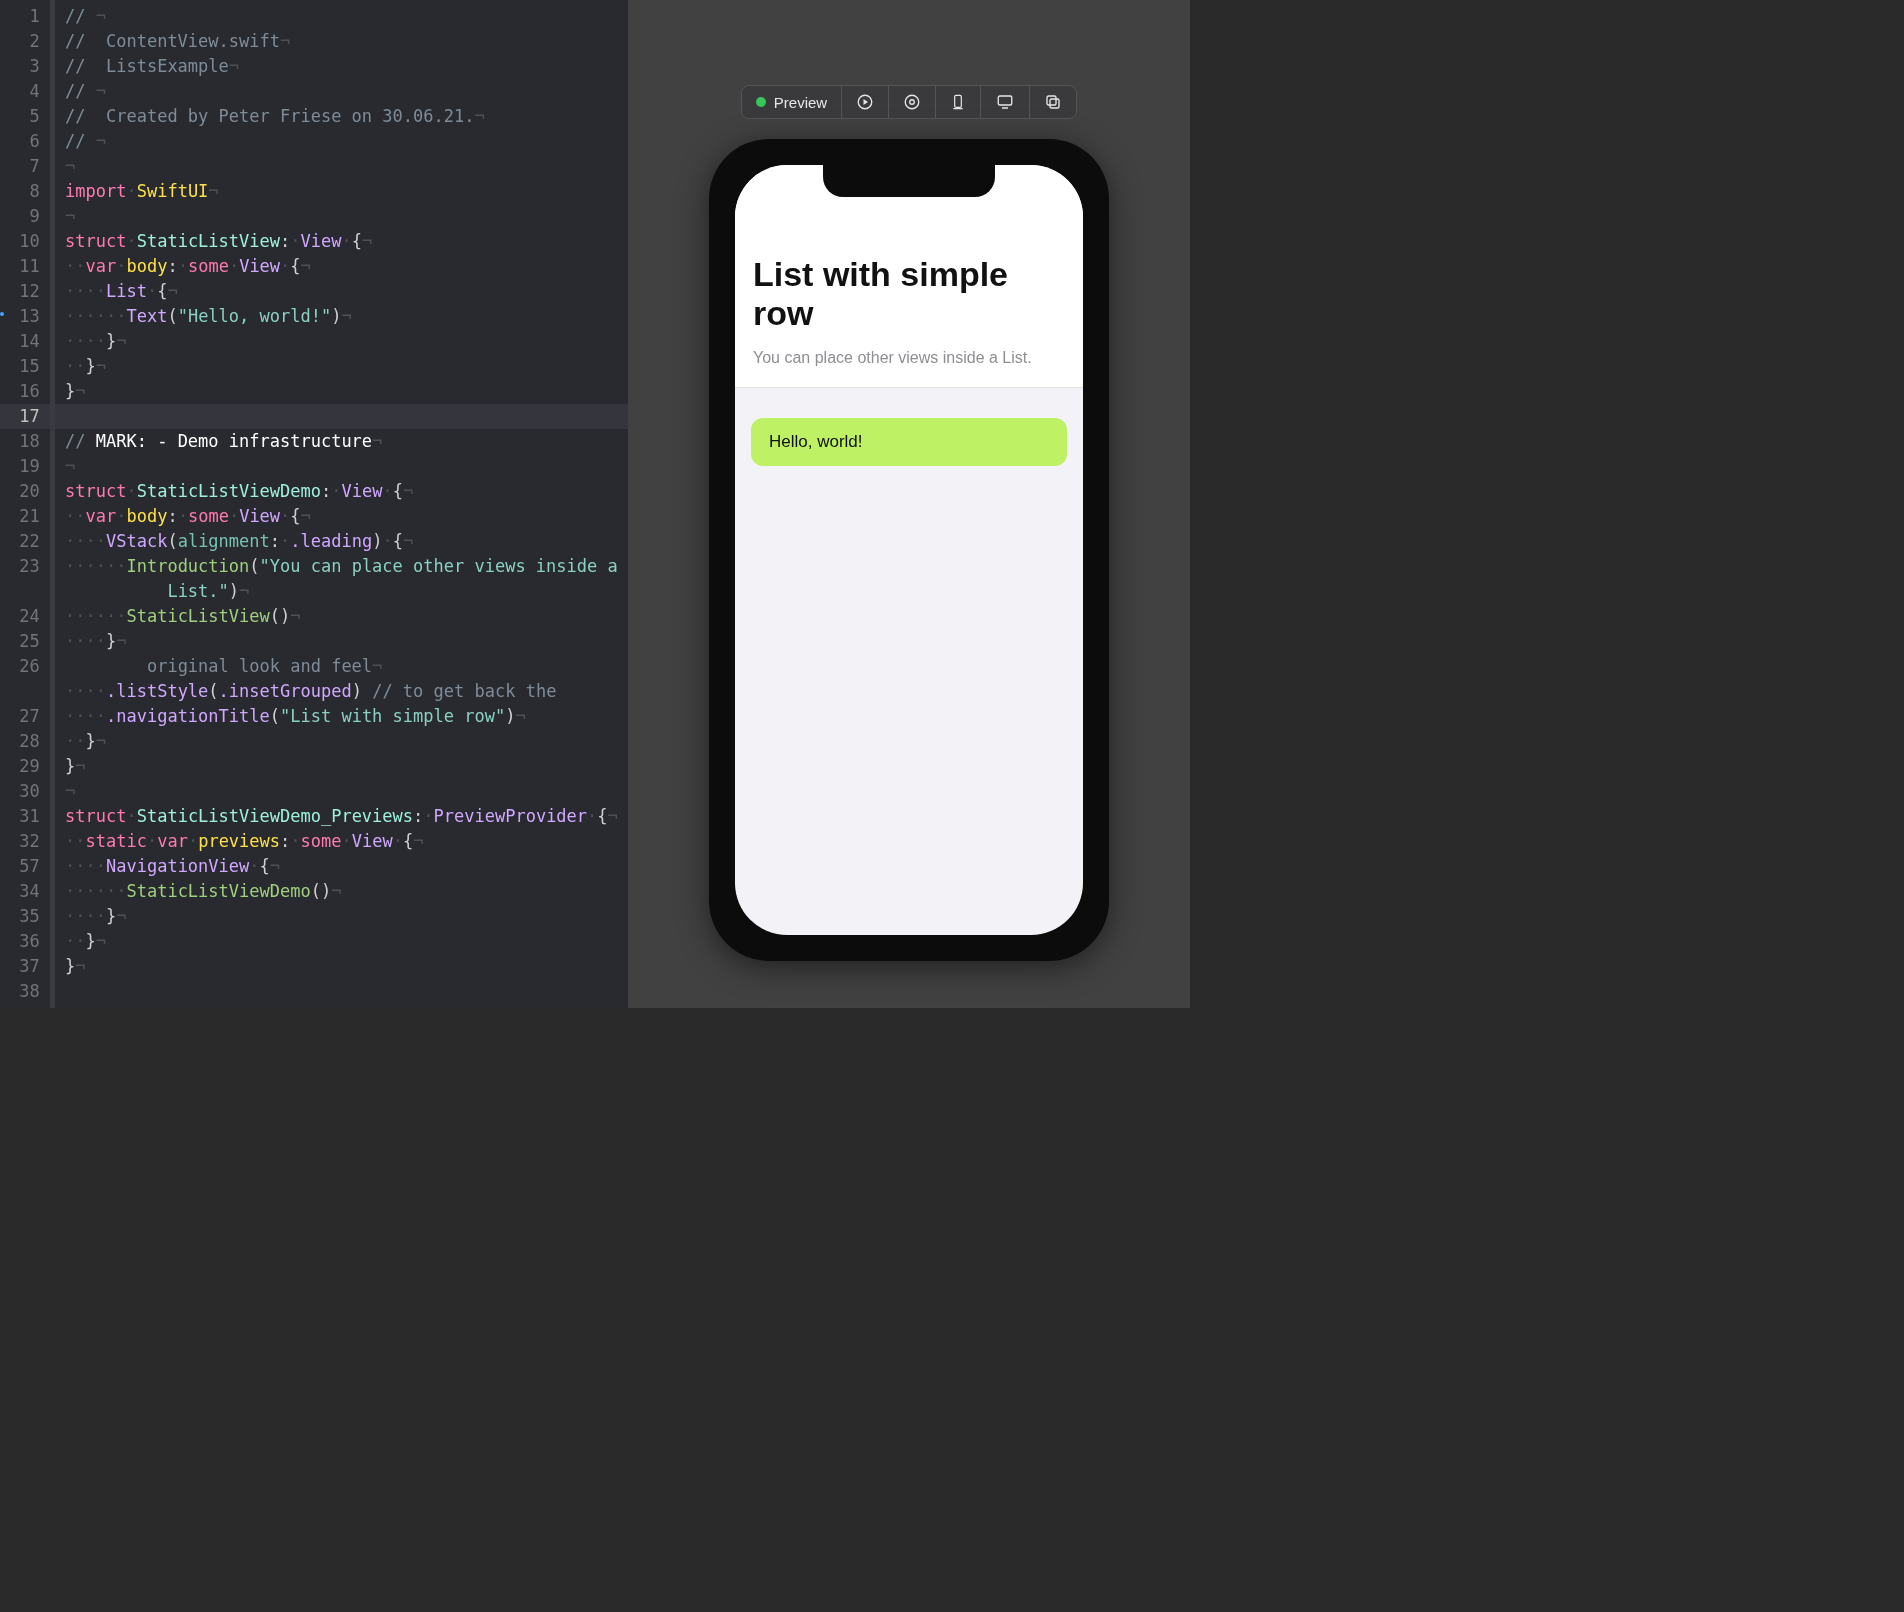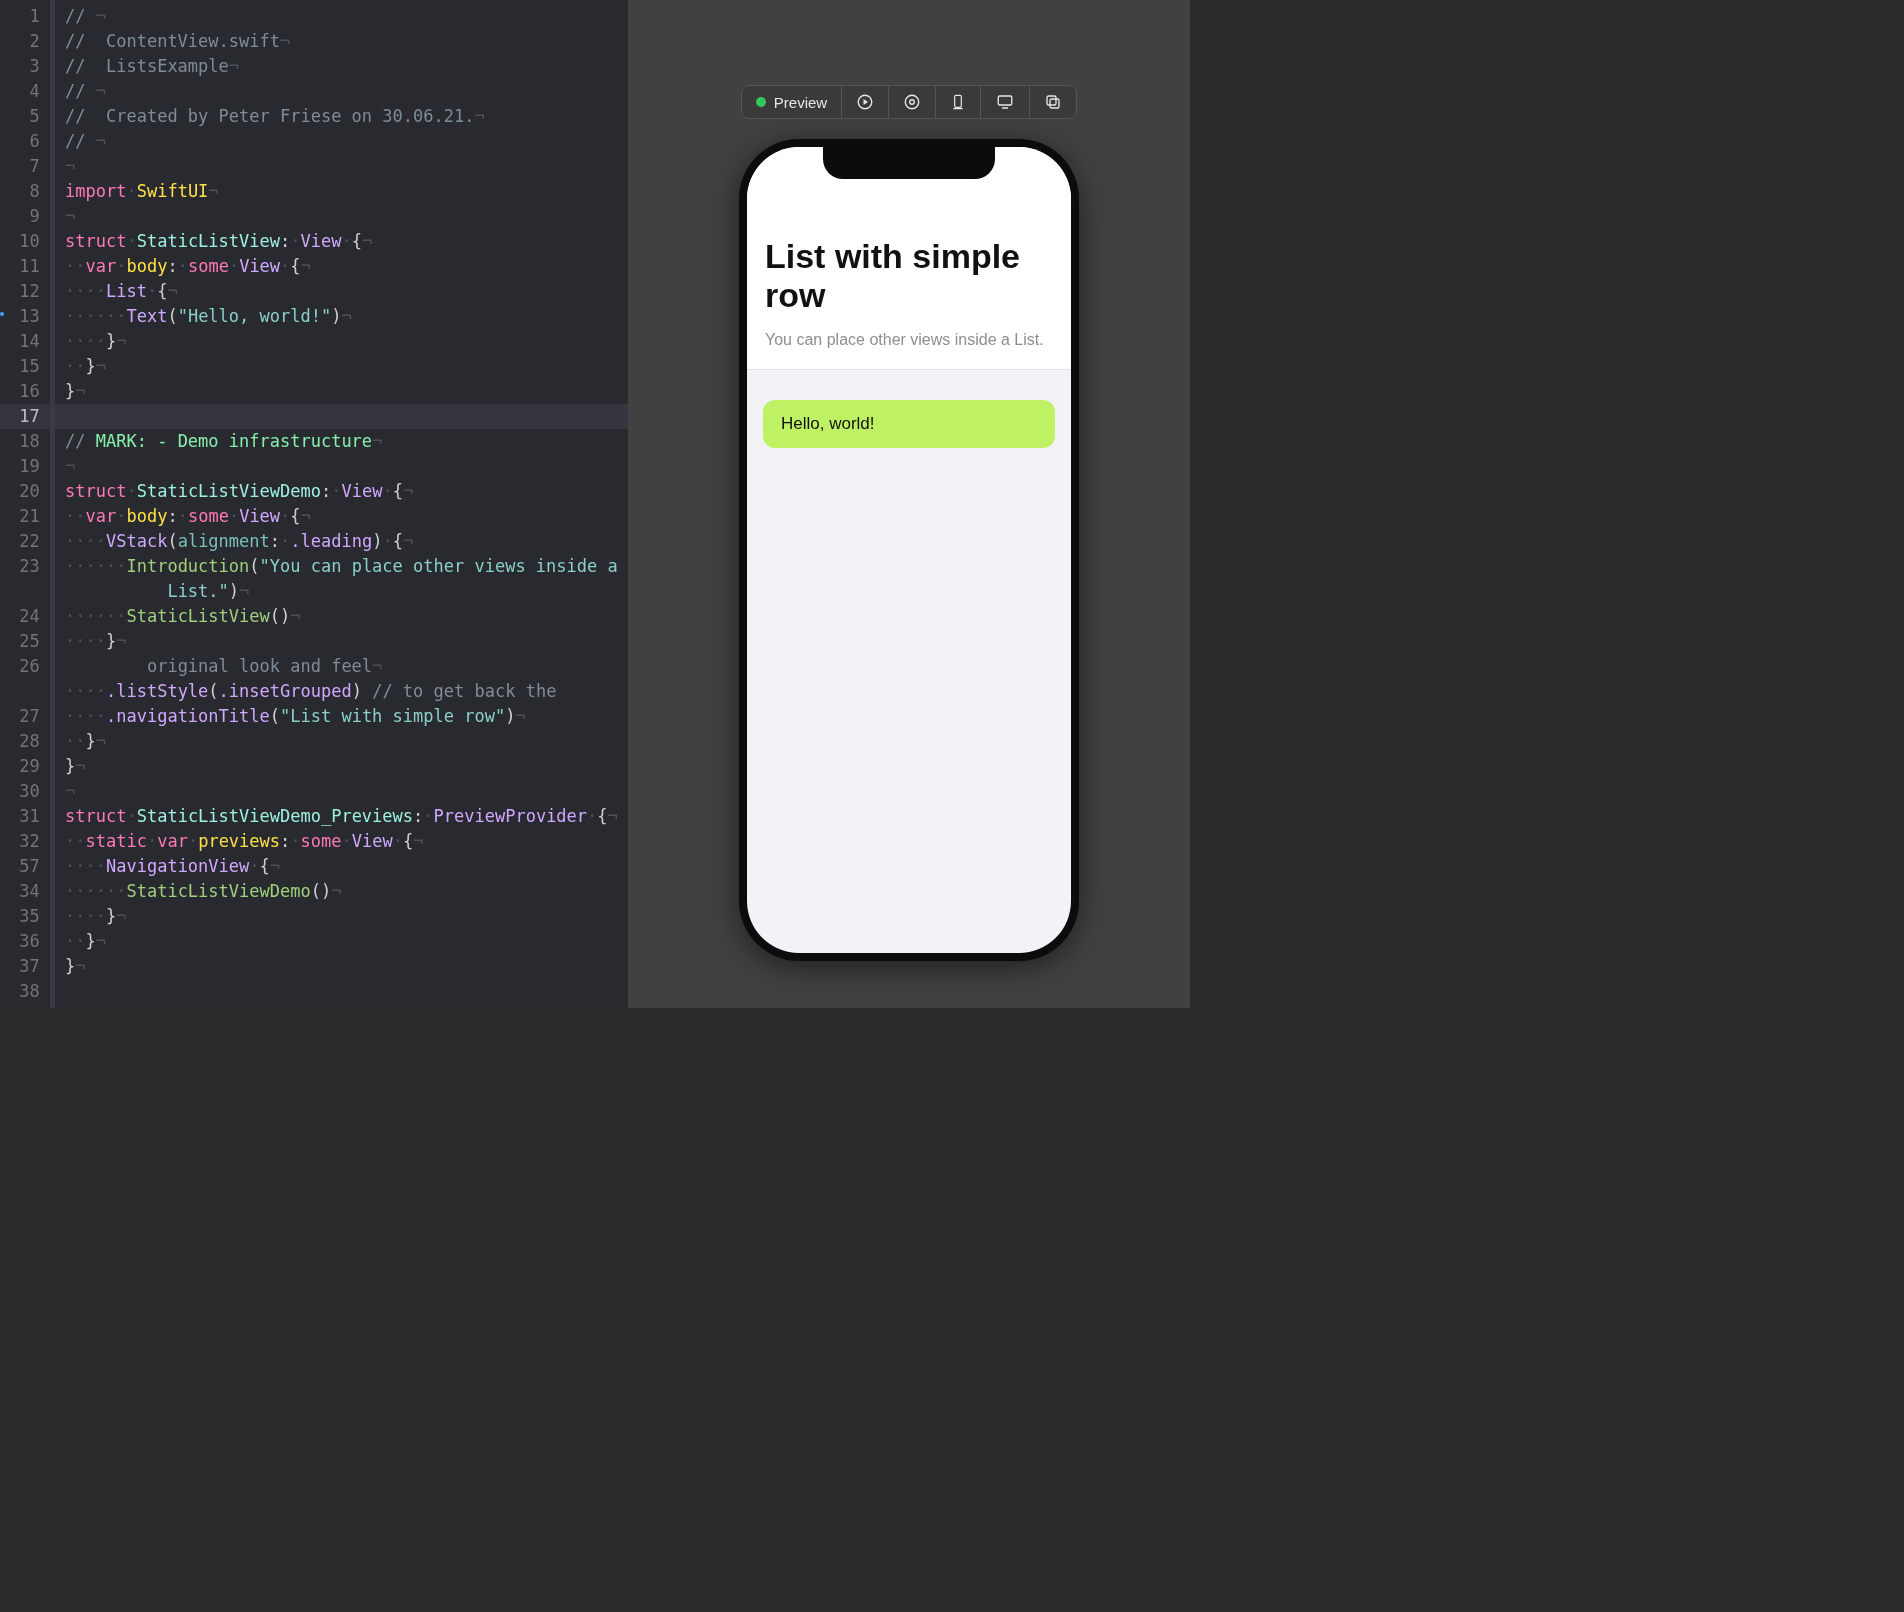--- a/index.html
+++ b/index.html
@@ -46,21 +46,21 @@
     padding-top: 4px;
     padding-left: 10px;
     color: #d0d0d0;
     position: relative;
   }
   .line { height: 25px; white-space: pre; }
   .line.current { background: #35363d; margin-left: -10px; padding-left: 10px; margin-right: 0; }
   .gutter .ln.current { background: #35363d; margin-left: -46px; padding-left: 46px; padding-right: 10px; margin-right: -10px; color: #c0c0c0; }
   .ln { height: 25px; }
   .cmt { color: #7f8c98; }
-  .cmtk { color: #86efac; }
+  .cmtk { color: #ffffff; }
   .kw { color: #ff7ab2; }
   .type { color: #fde047; }
   .typ2 { color: #a0d07d; }
   .ident { color: #9ef1dd; }
   .fname { color: #78c2b3; }
   .str { color: #8ad1c3; }
   .param { color: #d0a8ff; }
   .punct { color: #d0d0d0; }
   .inv { color: #4f5055; }
   .breakpoint-dot {
@@ -97,25 +97,25 @@
     color: #e6e6e6;
     border-right: 1px solid #555;
     cursor: pointer;
   }
   .pb-item:last-child { border-right: none; }
   .pb-preview { gap: 8px; font-size: 15px; }
   .dot-green { width: 10px; height: 10px; border-radius: 50%; background: #34c759; }
   .pb-item svg { stroke: #e6e6e6; }
   .device {
     margin-top: 20px;
-    width: 340px;
+    width: 400px;
     height: 822px;
     background: #0c0c0d;
     border-radius: 60px;
-    padding: 8px;
+    padding: 26px;
     position: relative;
     box-shadow: 0 6px 30px rgba(0,0,0,0.5);
   }
   .device-inner {
     width: 100%;
     height: 100%;
     background: #f2f2f7;
     border-radius: 52px;
     overflow: hidden;
     position: relative;

